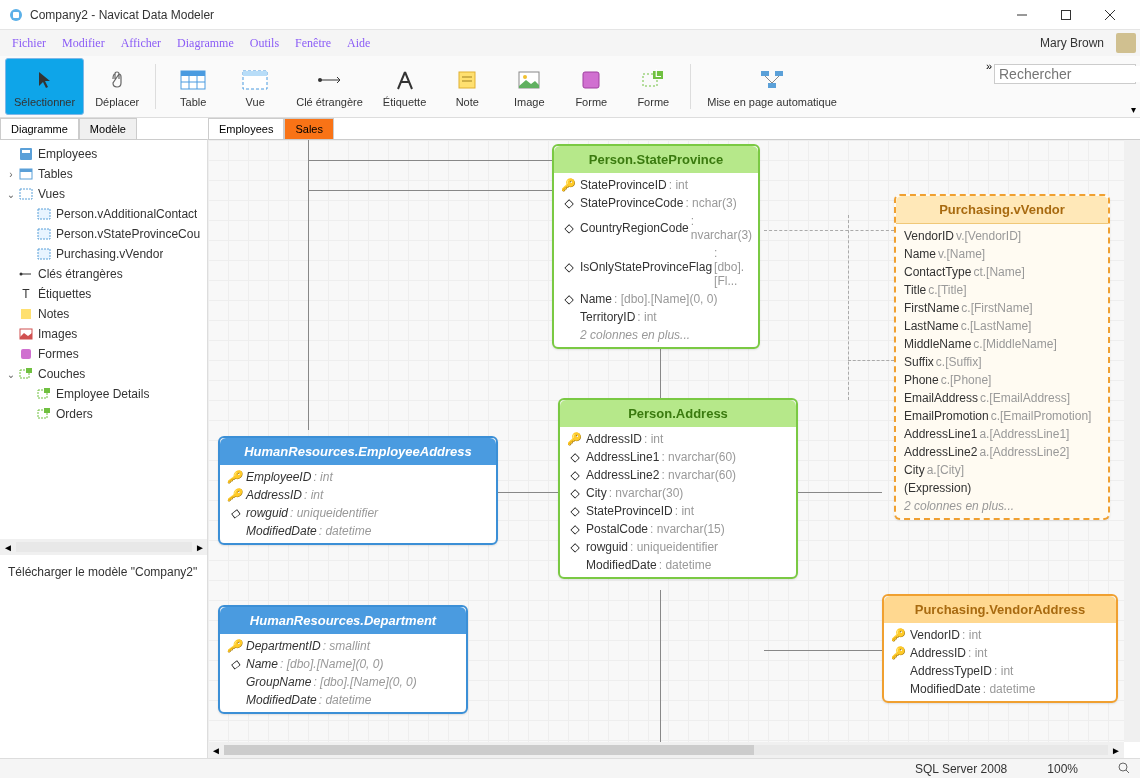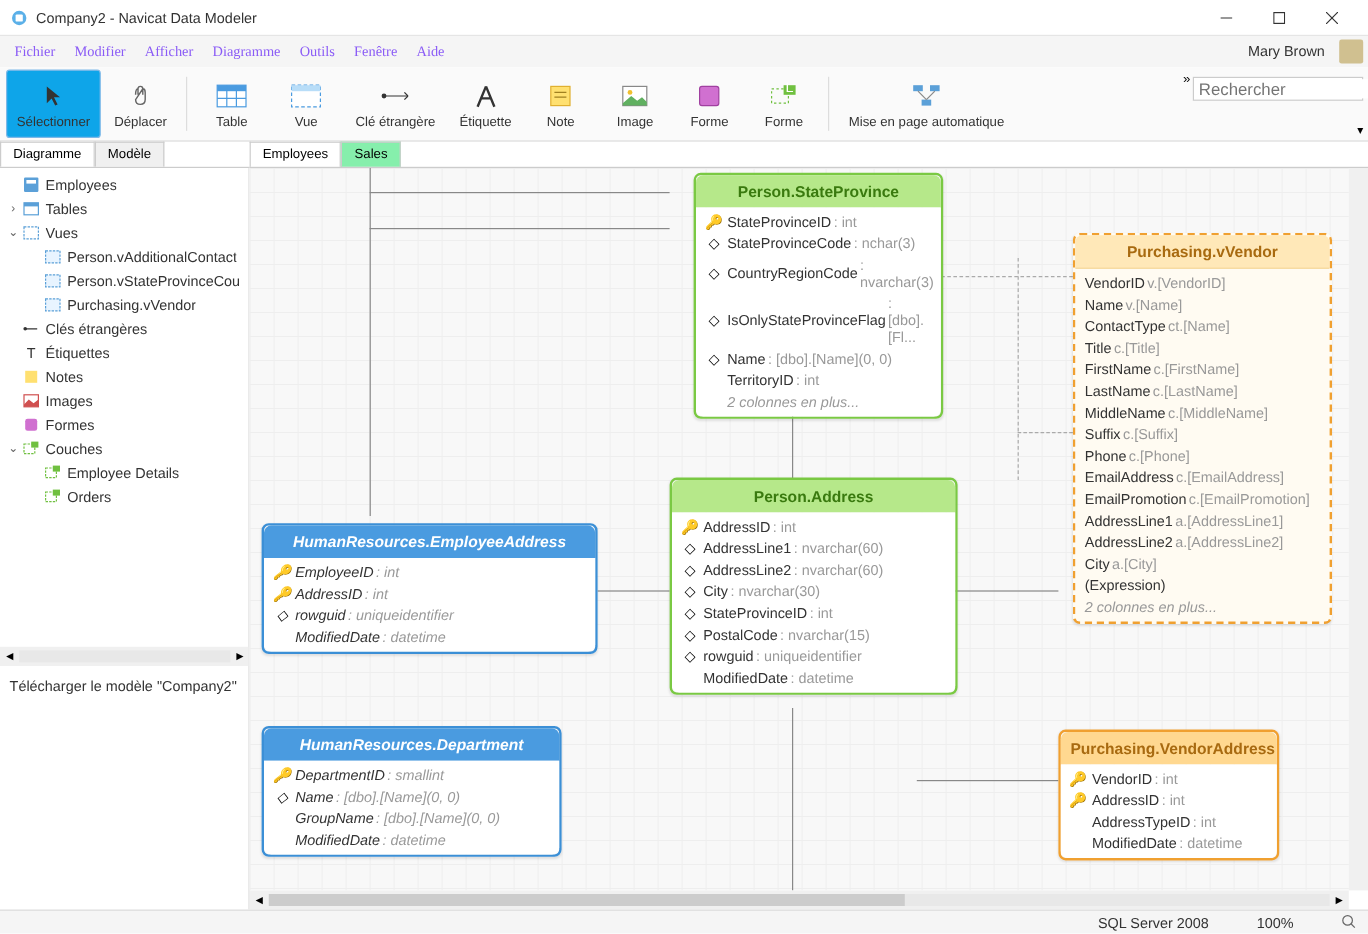--- a/index.html
+++ b/index.html
@@ -29,21 +29,21 @@
 .toolbar .more { position: absolute; right: 148px; top: 4px; font-size: 11px; cursor:pointer; }
 .toolbar .search { position: absolute; right: 4px; top: 8px; width: 142px; height: 20px; border: 1px solid #ccc; display:flex; align-items:center; padding: 0 4px; background:#fff; }
 .toolbar .search input { border: none; outline: none; flex: 1; font-size: 14px; }
 .toolbar .dropdown-arrow { position: absolute; right: 4px; bottom: 2px; font-size: 10px; cursor:pointer; }
 
 
 .side-tabs { position: absolute; left: 0; top: 118px; display: flex; }
 .side-tabs .tab { padding: 4px 10px; border: 1px solid #ccc; border-bottom: none; background: #f0f0f0; cursor: pointer; font-size: 11px; }
 .side-tabs .tab.active { background: #fff; }
 .main-tabs { position: absolute; left: 208px; top: 118px; display: flex; }
-.main-tabs .tab { padding: 4px 10px; border: 1px solid #ccc; border-bottom: none; background: #86efac; cursor: pointer; font-size: 11px; }
+.main-tabs .tab { padding: 4px 10px; border: 1px solid #ccc; border-bottom: none; background: #f97316; cursor: pointer; font-size: 11px; }
 .main-tabs .tab.active { background: #fff; }
 
 
 .sidepanel { position: absolute; left: 0; top: 139px; width: 208px; height: 416px; border-right: 1px solid #ddd; border-top: 1px solid #ccc; background: #fff; overflow: hidden; }
 .tree { padding: 4px 0; }
 .tree-item { display: flex; align-items: center; padding: 2px 4px; cursor: pointer; white-space: nowrap; overflow: hidden; }
 .tree-item .expander { width: 14px; text-align: center; color: #666; font-size: 10px; }
 .tree-item .ticon { width: 16px; height: 16px; margin-right: 4px; display: flex; align-items: center; justify-content: center; flex-shrink: 0; }
 .tree-item .tlabel { color: #333; overflow: hidden; text-overflow: ellipsis; }
 .indent2 { padding-left: 36px; }
@@ -417,21 +417,21 @@
     <div class="conn h" style="left:100px; top:50px; width:250px;"></div>
     <div class="conn v" style="left:452px; top:185px; height:75px;"></div>
     <div class="conn h" style="left:290px; top:352px; width:60px;"></div>
     <div class="conn v" style="left:452px; top:450px; height:160px;"></div>
     <div class="conn h" style="left:556px; top:352px; width:118px;"></div>
     <div class="conn h" style="left:556px; top:510px; width:118px;"></div>
     <div class="conn dash" style="left:556px; top:90px; width:130px;"></div>
     <div class="conn dashv" style="left:640px; top:75px; height:185px;"></div>
     <div class="conn dash" style="left:640px; top:220px; width:46px;"></div>
 
-    <div class="entity green" style="left:370px; top:4px; width:208px;">
+    <div class="entity green" style="left:344px; top:4px; width:208px;">
       <div class="ehdr">Person.StateProvince</div>
       <div class="ebody">
         <div class="erow">
             <span class="keyicon">🔑</span>
             <span class="fname">StateProvinceID</span>
             <span class="ftype">: int</span>
           </div>
         <div class="erow">
             <span class="keyicon">◇</span>
             <span class="fname">StateProvinceCode</span>
@@ -555,21 +555,21 @@
             <span class="ftype">: [dbo].[Name](0, 0)</span>
           </div>
         <div class="erow">
             <span class="keyicon"></span>
             <span class="fname">ModifiedDate</span>
             <span class="ftype">: datetime</span>
           </div>
       </div>
     </div>
 
-    <div class="entity orange" style="left:674px; top:454px; width:184px;margin-top:14px;">
+    <div class="entity orange" style="left:674px; top:454px; width:236px;">
       <div class="ehdr">Purchasing.VendorAddress</div>
       <div class="ebody">
         <div class="erow">
             <span class="keyicon">🔑</span>
             <span class="fname">VendorID</span>
             <span class="ftype">: int</span>
           </div>
         <div class="erow">
             <span class="keyicon">🔑</span>
             <span class="fname">AddressID</span>

